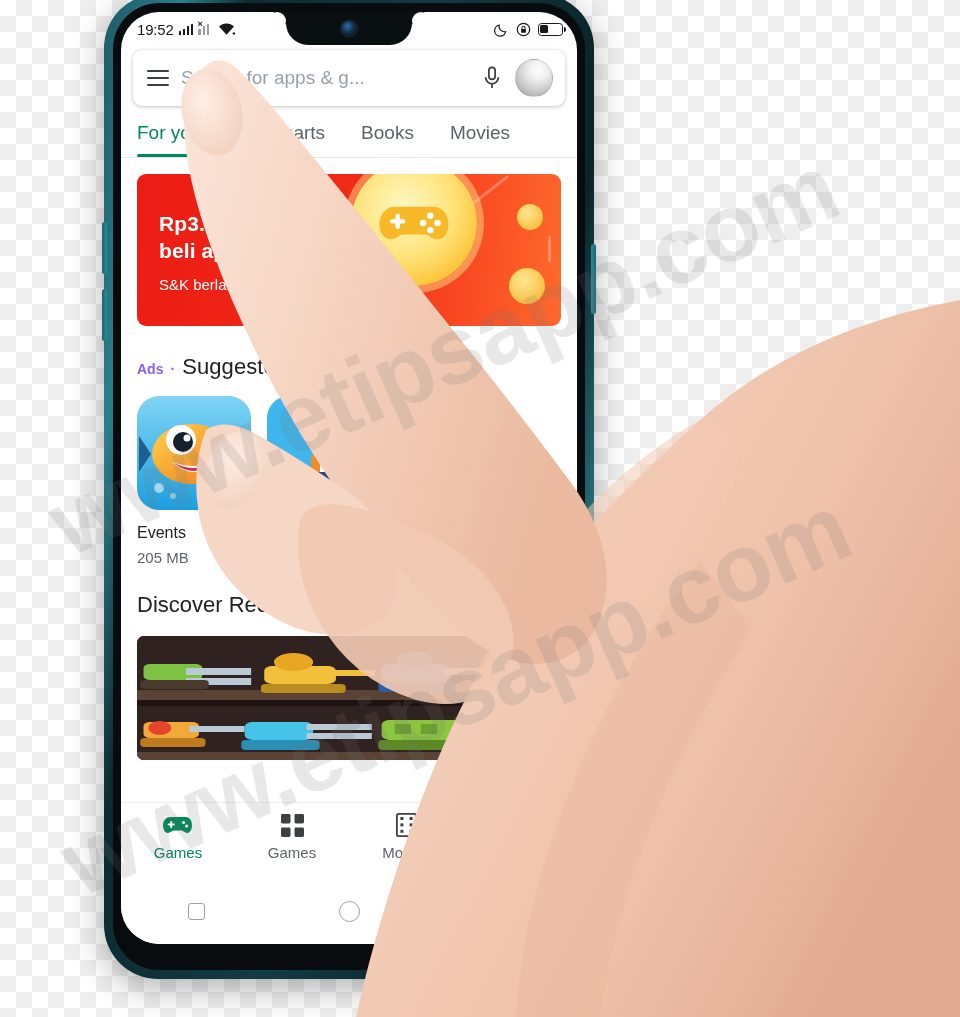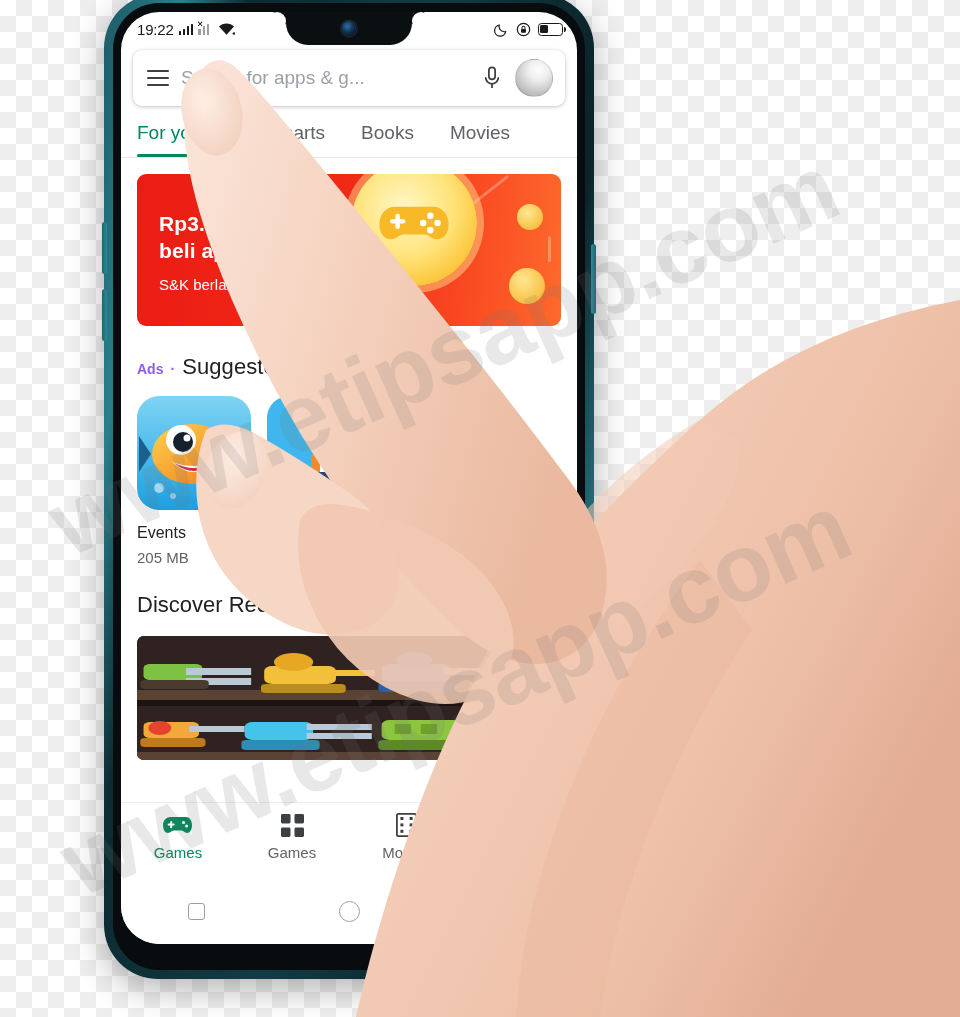--- a/index.html
+++ b/index.html
@@ -317,21 +317,21 @@
   <div class="phone-inner">
     <div class="screen">
 
       <div class="notch">
 
         <div class="camera"></div>
       </div>
 
       <div class="statusbar">
         <div class="sb-left">
-          <span class="sb-time">19:22</span>
+          <span class="sb-time">19:52</span>
           <span class="bars">
               <i></i>
               <i></i>
               <i></i>
               <i></i>
             </span>
           <span class="bars dim sim2">
             <span class="x">×</span>
               <i></i>
               <i></i>

